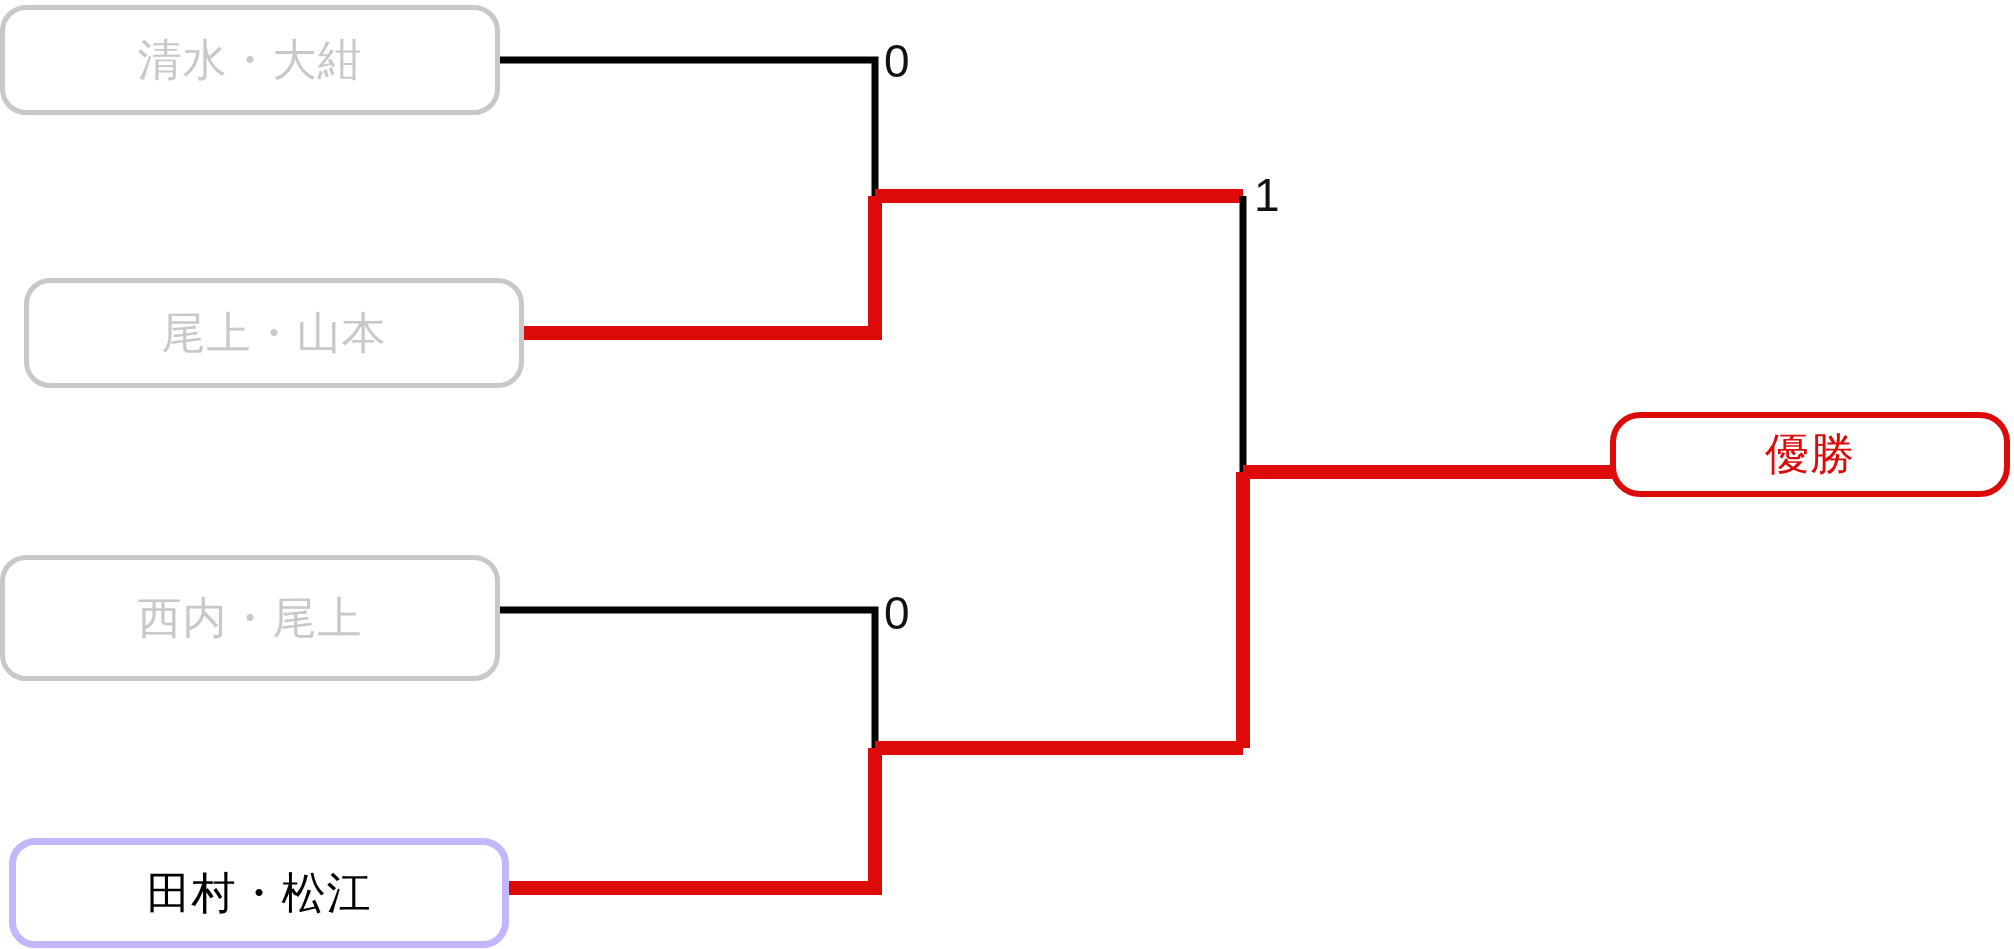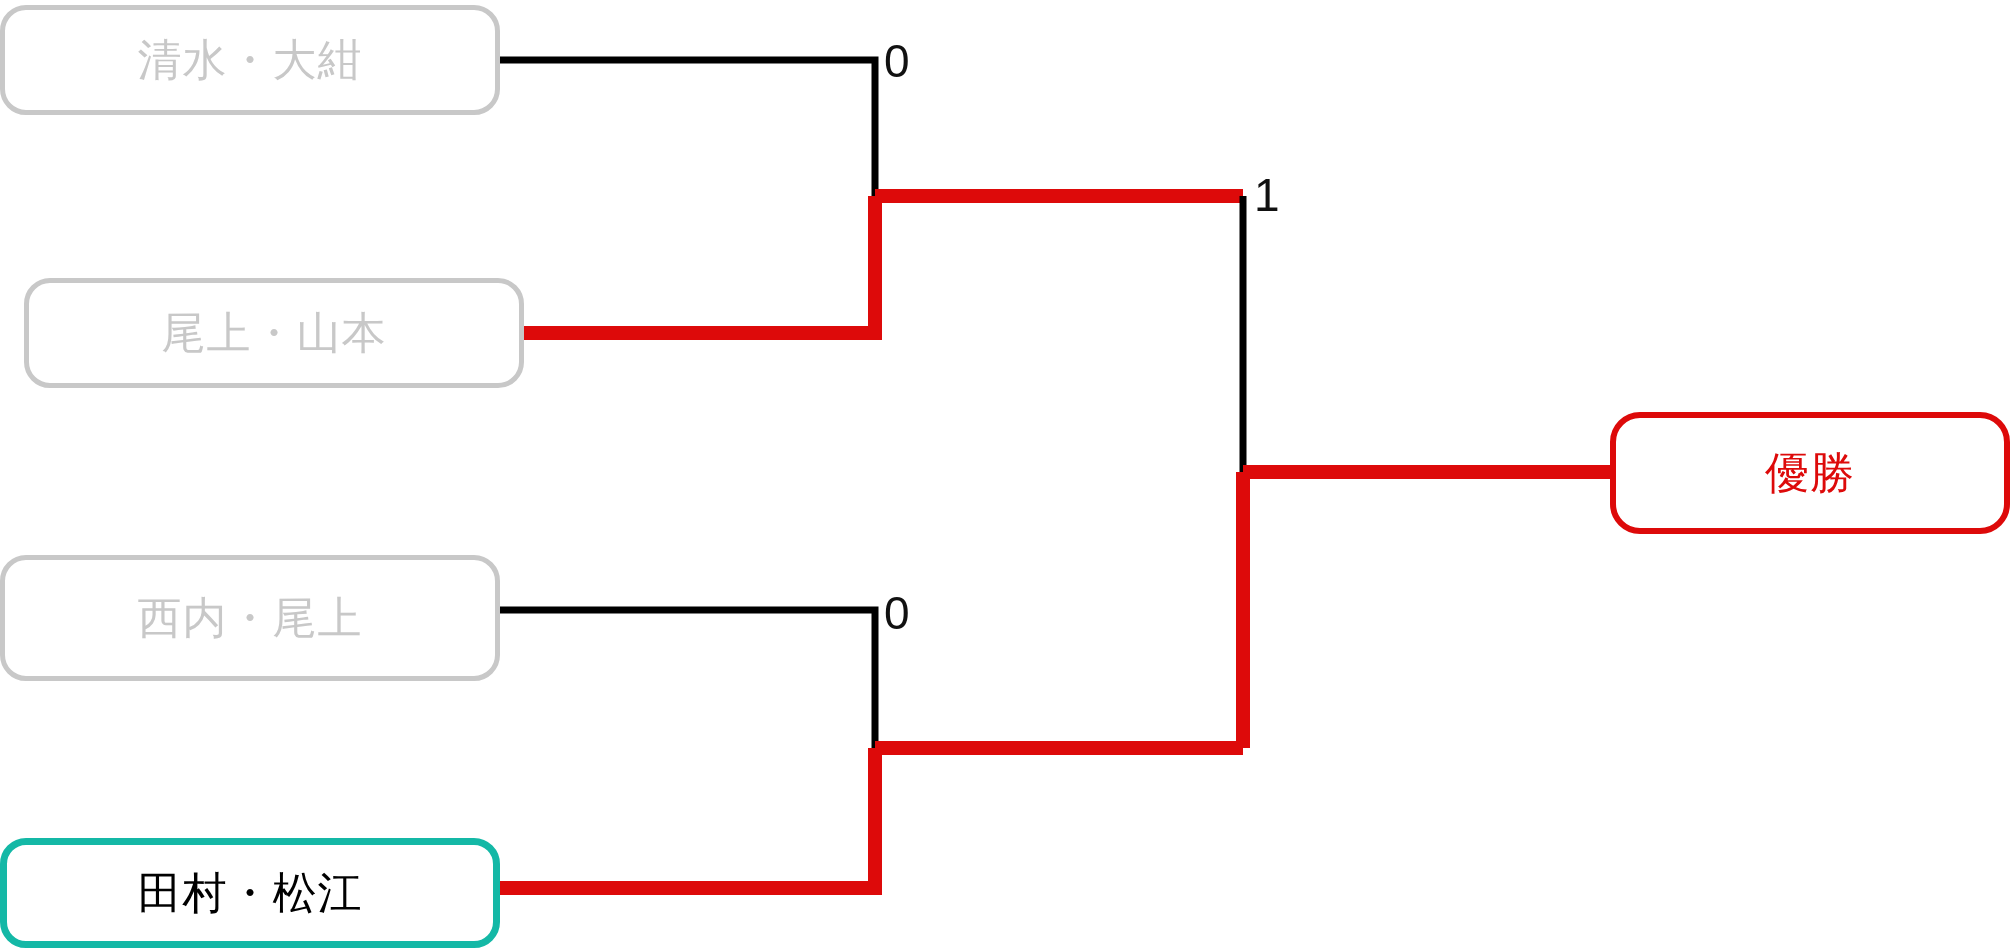--- a/index.html
+++ b/index.html
@@ -42,21 +42,22 @@
     letter-spacing: 1px;
     white-space: nowrap;
   }
   .entry-box.state-eliminated {
     border: 5px solid #c8c8c8;
   }
   .entry-box.state-eliminated .entry-label {
     color: #c8c8c8;
   }
   .entry-box.state-advanced {
-    border: 7px solid #14b8a6;
+    border: 7px solid #c4b5fd;
+    margin-left: 9px;
   }
   .entry-box.state-advanced .entry-label {
     color: #000000;
   }
   .entry-box.state-champion {
     border: 6px solid #dd0a0a;
     border-radius: 30px;
   }
   .entry-box.state-champion .entry-label {
     color: #dd0a0a;
@@ -94,21 +95,21 @@
       </div>
       <div class="entry-box state-eliminated" style="left: 0px; top: 278px; width: 500px; height: 110px; margin-left: 24px;">
         <span class="entry-label">尾上・山本</span>
       </div>
       <div class="entry-box state-eliminated" style="left: 0px; top: 555px; width: 500px; height: 126px;">
         <span class="entry-label">西内・尾上</span>
       </div>
       <div class="entry-box state-advanced" style="left: 0px; top: 838px; width: 500px; height: 110px;">
         <span class="entry-label">田村・松江</span>
       </div>
-      <div class="entry-box state-champion" style="left: 1610px; top: 412px; width: 400px; height: 122px;">
+      <div class="entry-box state-champion" style="left: 1610px; top: 412px; width: 400px; height: 85px;">
         <span class="entry-label">優勝</span>
       </div>
     </div>
   <div id="score-layer">
       <div class="score-label" style="left: 884px; top: 38px;">0</div>
       <div class="score-label" style="left: 1254px; top: 172px;">1</div>
       <div class="score-label" style="left: 884px; top: 590px;">0</div>
     </div>
 
 </div>

